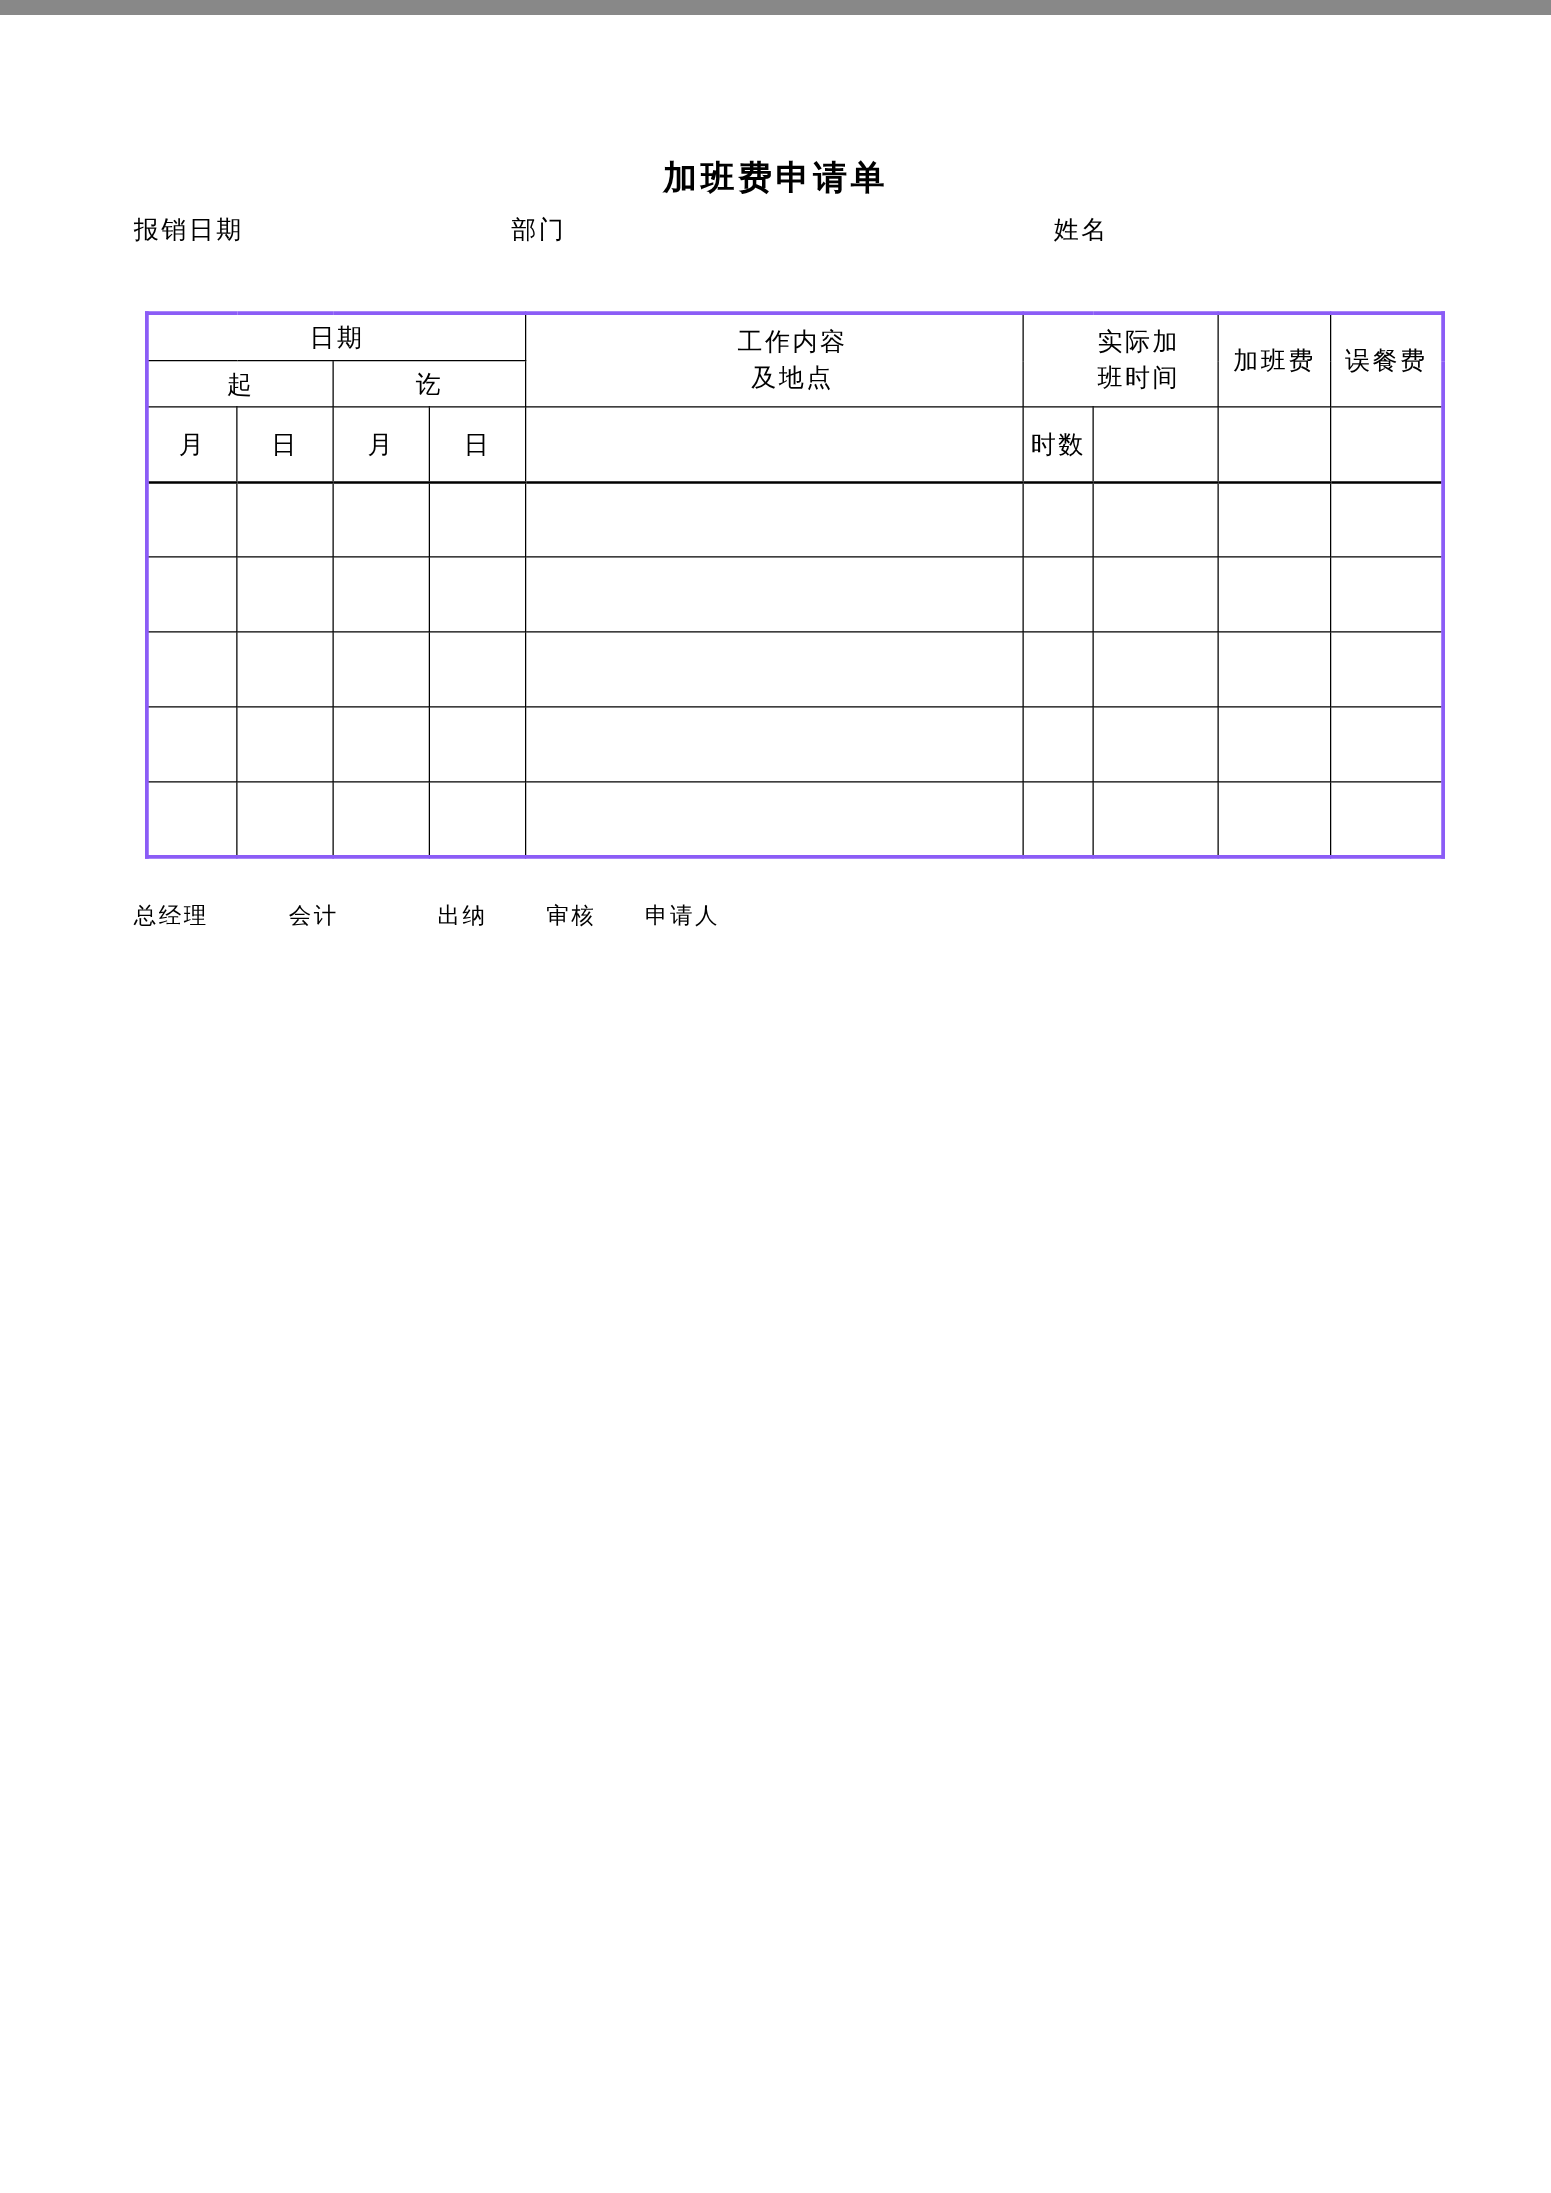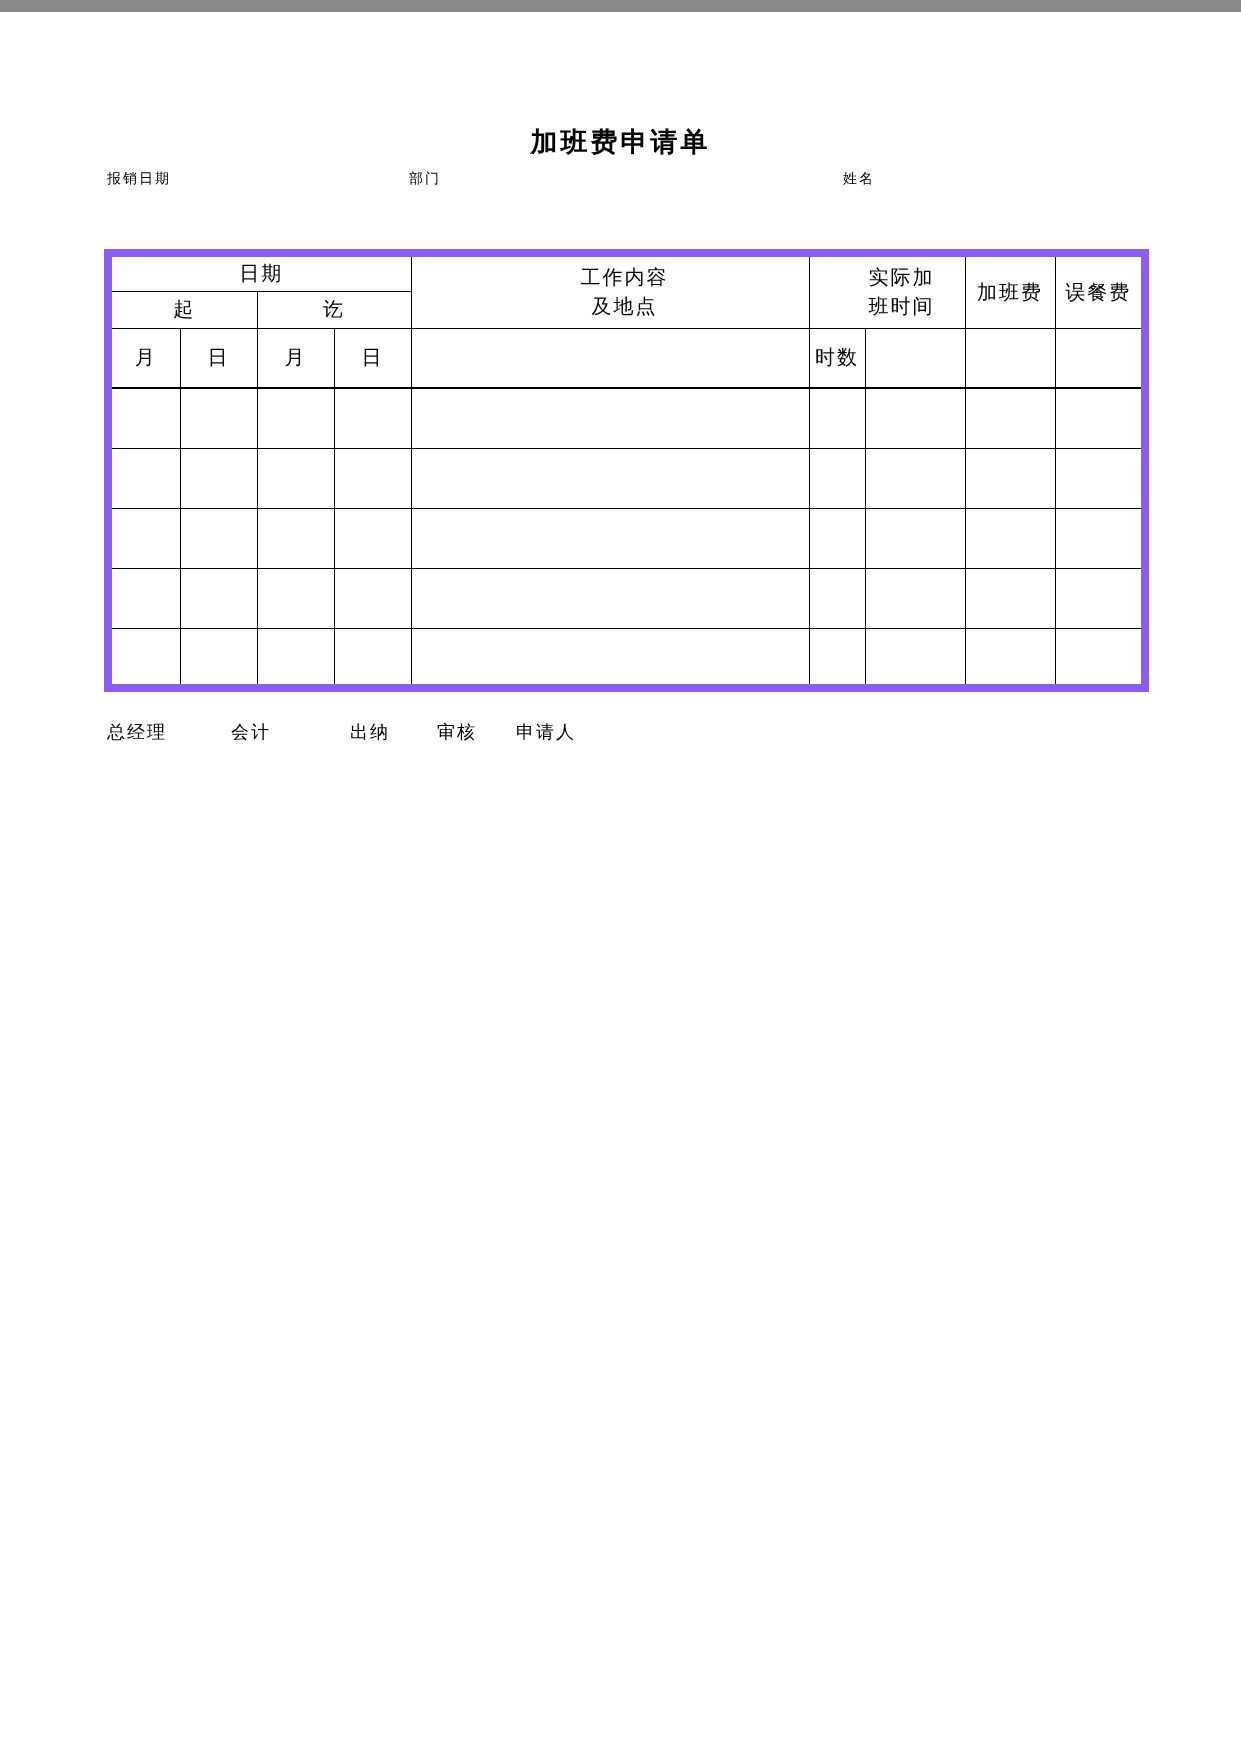--- a/index.html
+++ b/index.html
@@ -22,36 +22,36 @@
     left: 0;
     width: 100%;
     text-align: center;
     font-size: 27px;
     font-weight: bold;
     letter-spacing: 3px;
   }
   .info-row .label {
     position: absolute;
     top: 158px;
-    font-size: 14px;
+    font-size: 20px;
     letter-spacing: 2px;
     white-space: nowrap;
   }
   .label-reimburse-date { left: 107px; }
   .label-department    { left: 409px; }
   .label-name          { left: 843px; }
 
   table.form-table {
     position: absolute;
-    left: 104px;
+    left: 116px;
     top: 237px;
     width: 1037px;
     border-collapse: collapse;
     table-layout: fixed;
-    border: 8px solid #8b5cf6;
+    border: 3px solid #8b5cf6;
   }
   table.form-table td {
     border: 1px solid #000;
     padding: 0;
     text-align: center;
     vertical-align: middle;
     font-size: 20px;
     letter-spacing: 2px;
     overflow: hidden;
   }

